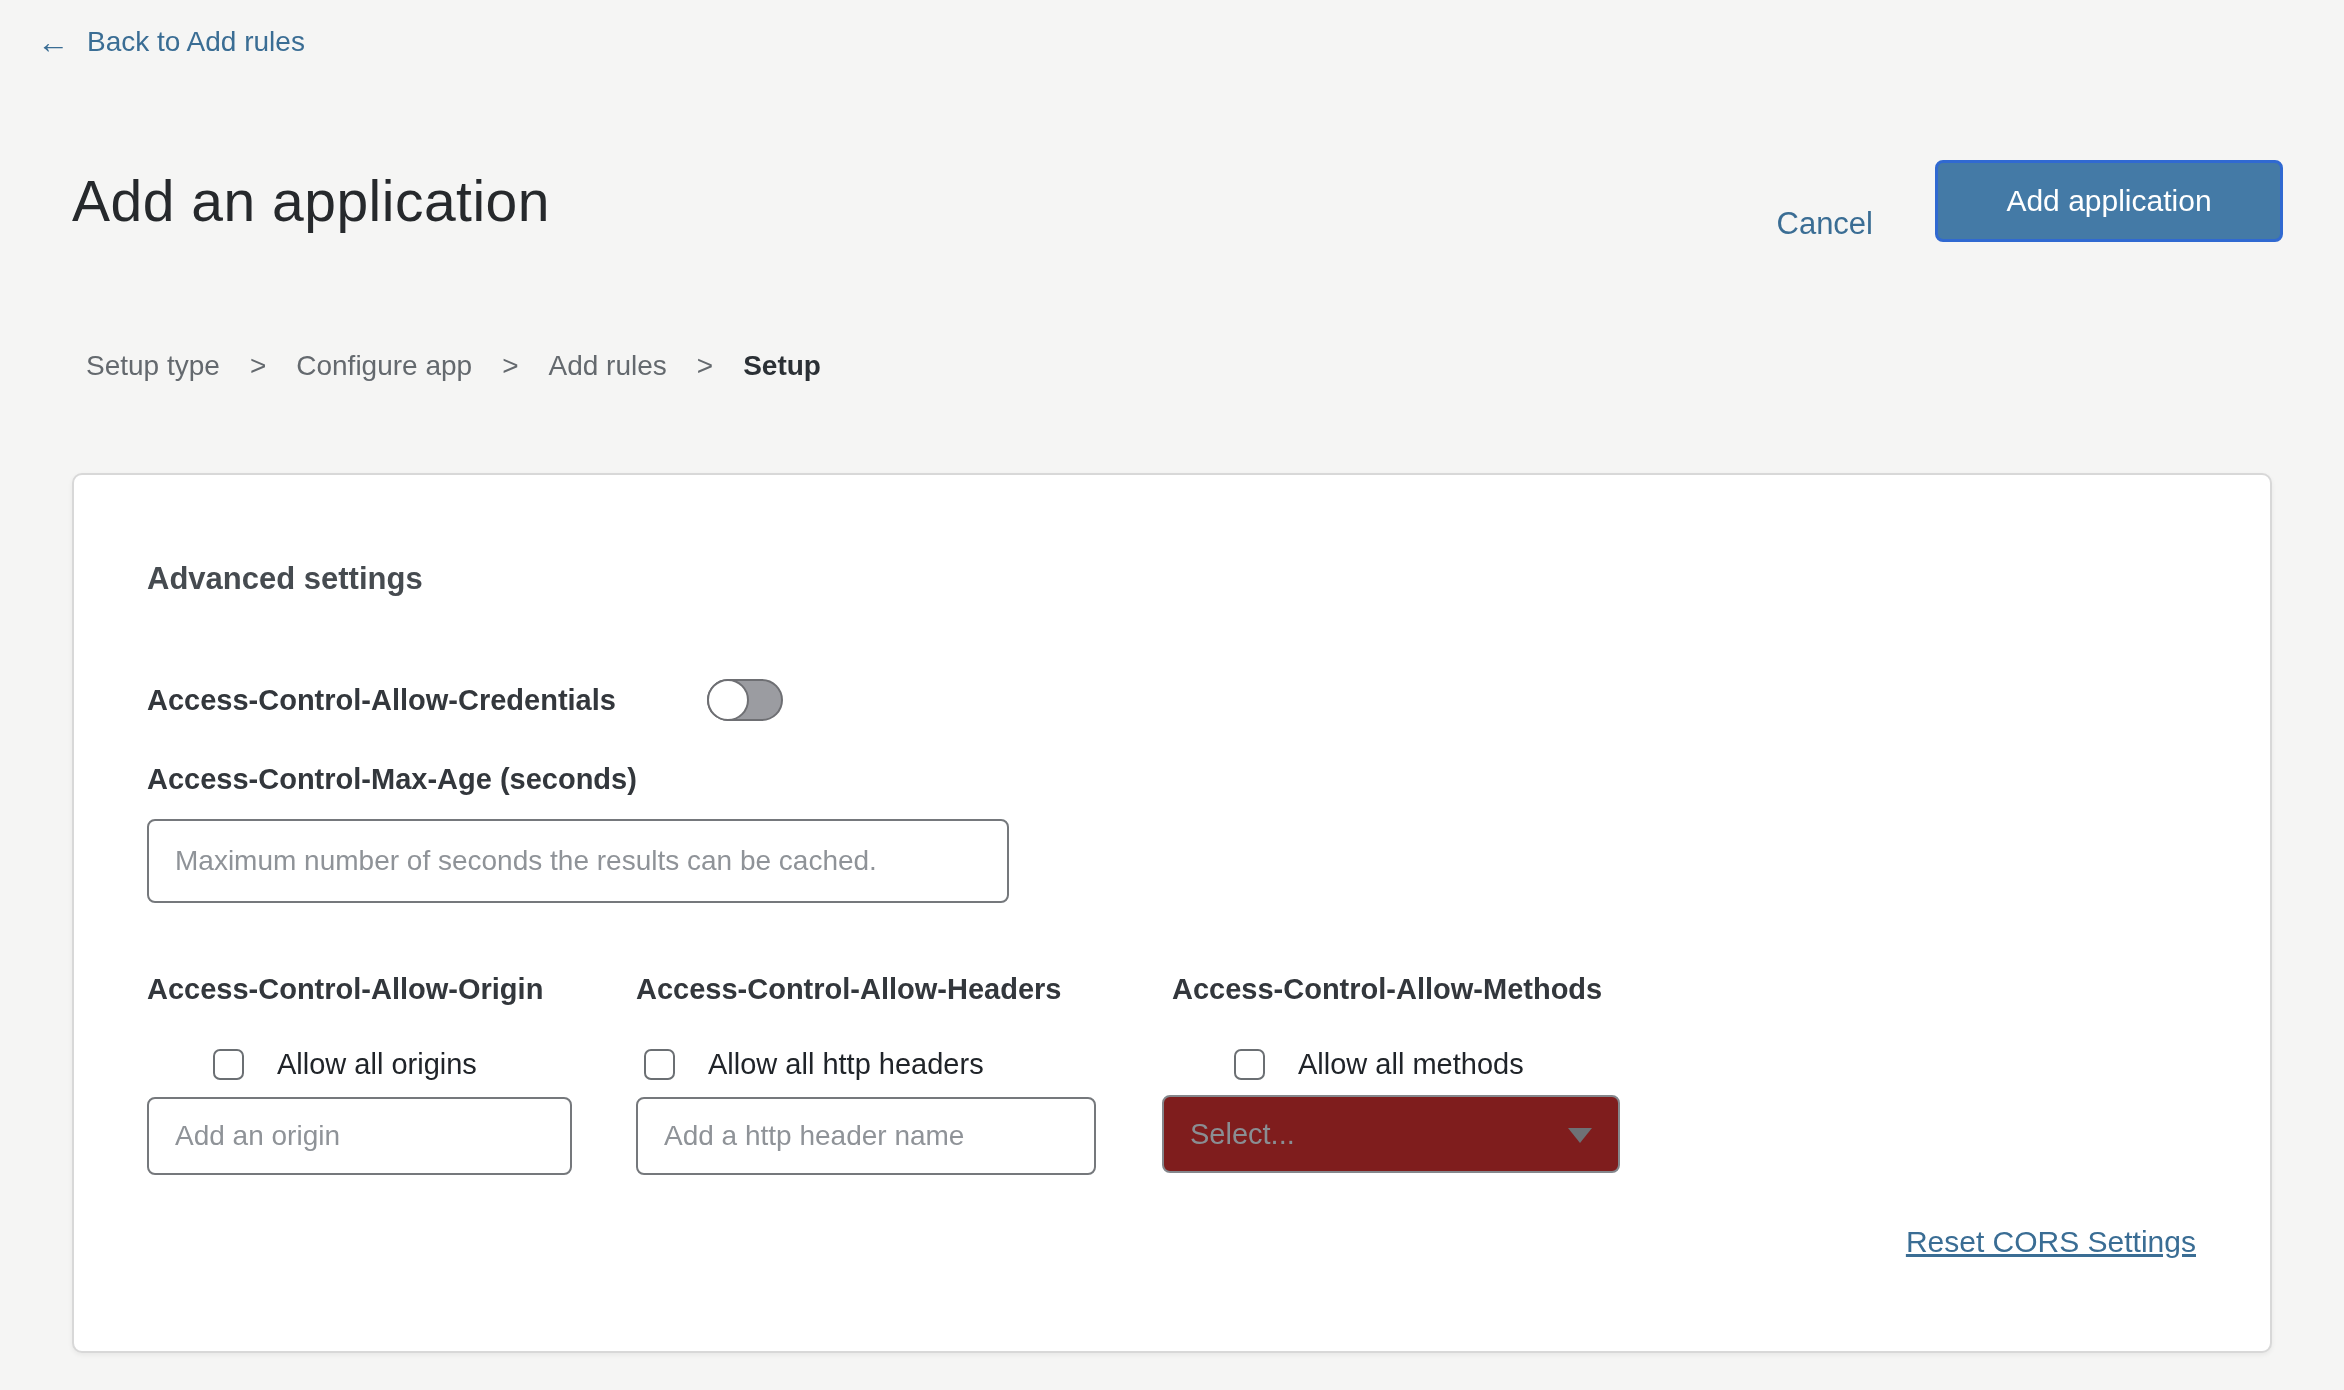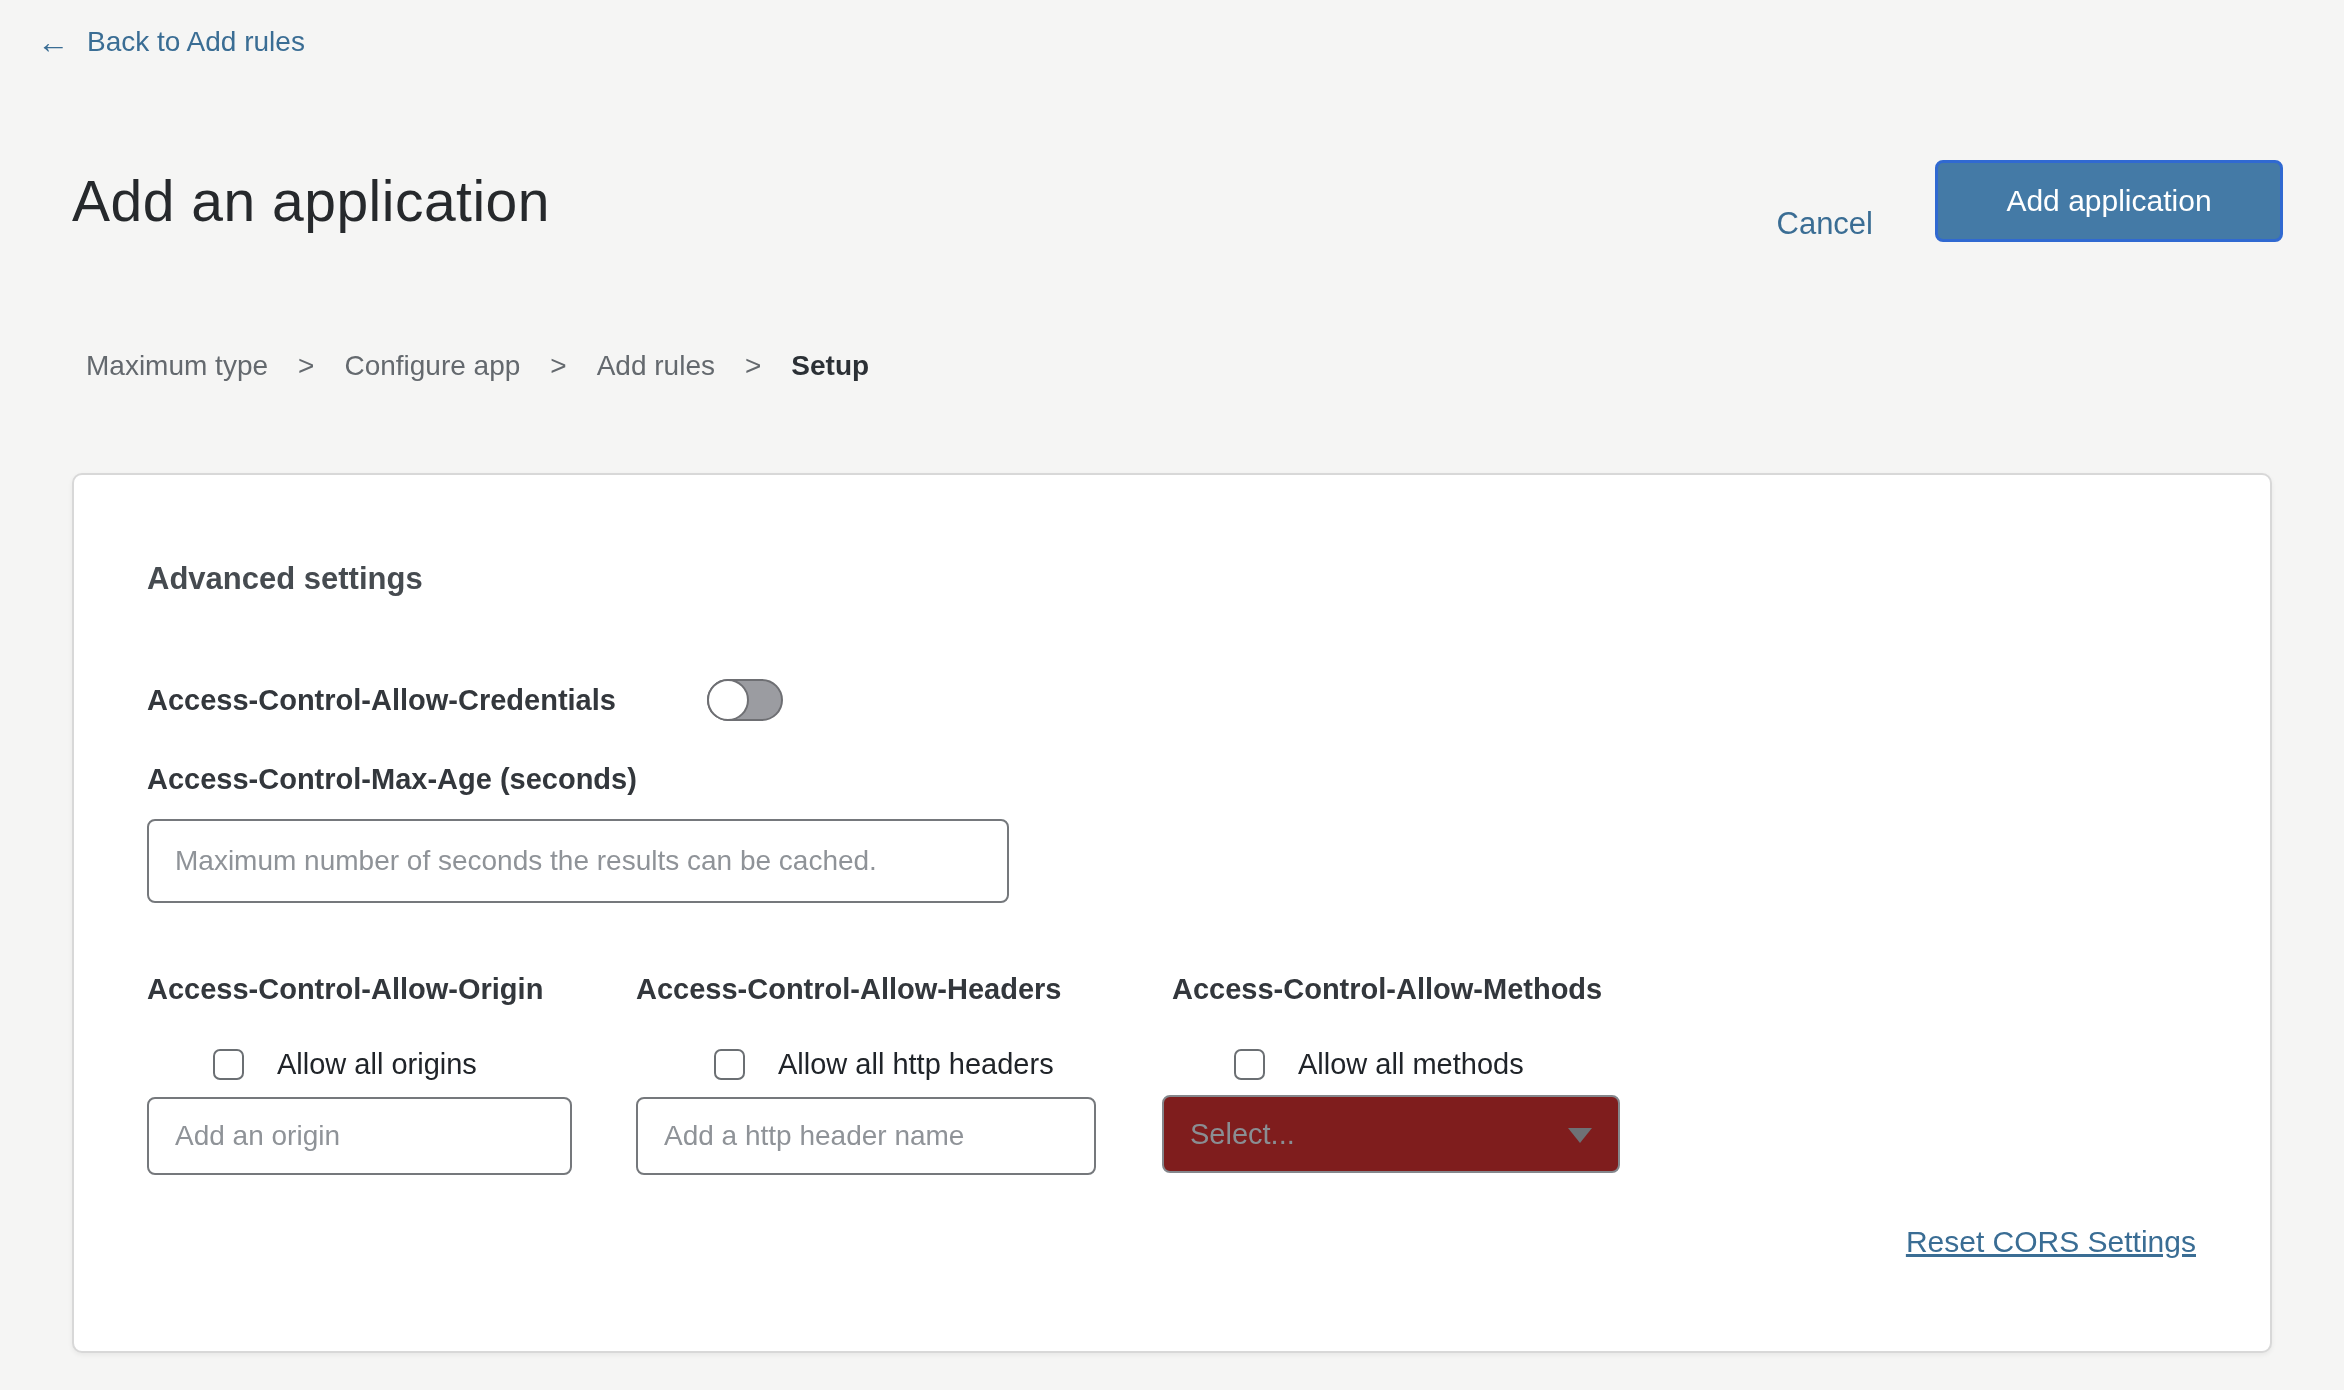--- a/index.html
+++ b/index.html
@@ -119,21 +119,21 @@
   .col1-h { left: 73px; }
   .col2-h { left: 562px; }
   .col3-h { left: 1088px; margin-left: 10px; }
 
   .checkbox-row {
     position: absolute; top: 556px; height: 34px;
     display: flex; align-items: center; gap: 33px;
     font-size: 29px; color: #202429; margin-top: 16px;
   }
   .cb1 { left: 139px; }
-  .cb2 { left: 640px; }
+  .cb2 { left: 570px; }
   .cb3 { left: 1160px; }
   .checkbox {
     width: 31px; height: 31px;
     border: 2px solid #6b6f73;
     border-radius: 7px;
     background: #ffffff;
     cursor: pointer;
     flex: none;
   }
 
@@ -172,21 +172,21 @@
 
 <div class="header-row">
   <h1 class="page-title">Add an application</h1>
   <div class="header-actions">
     <a class="cancel-link">Cancel</a>
     <button class="primary-button">Add application</button>
   </div>
 </div>
 
 <nav class="breadcrumb">
-  <span class="step">Maximum type</span>
+  <span class="step">Setup type</span>
   <span class="sep">&gt;</span>
   <span class="step">Configure app</span>
   <span class="sep">&gt;</span>
   <span class="step">Add rules</span>
   <span class="sep">&gt;</span>
   <span class="current">Setup</span>
 </nav>
 
 <section class="card">
 

